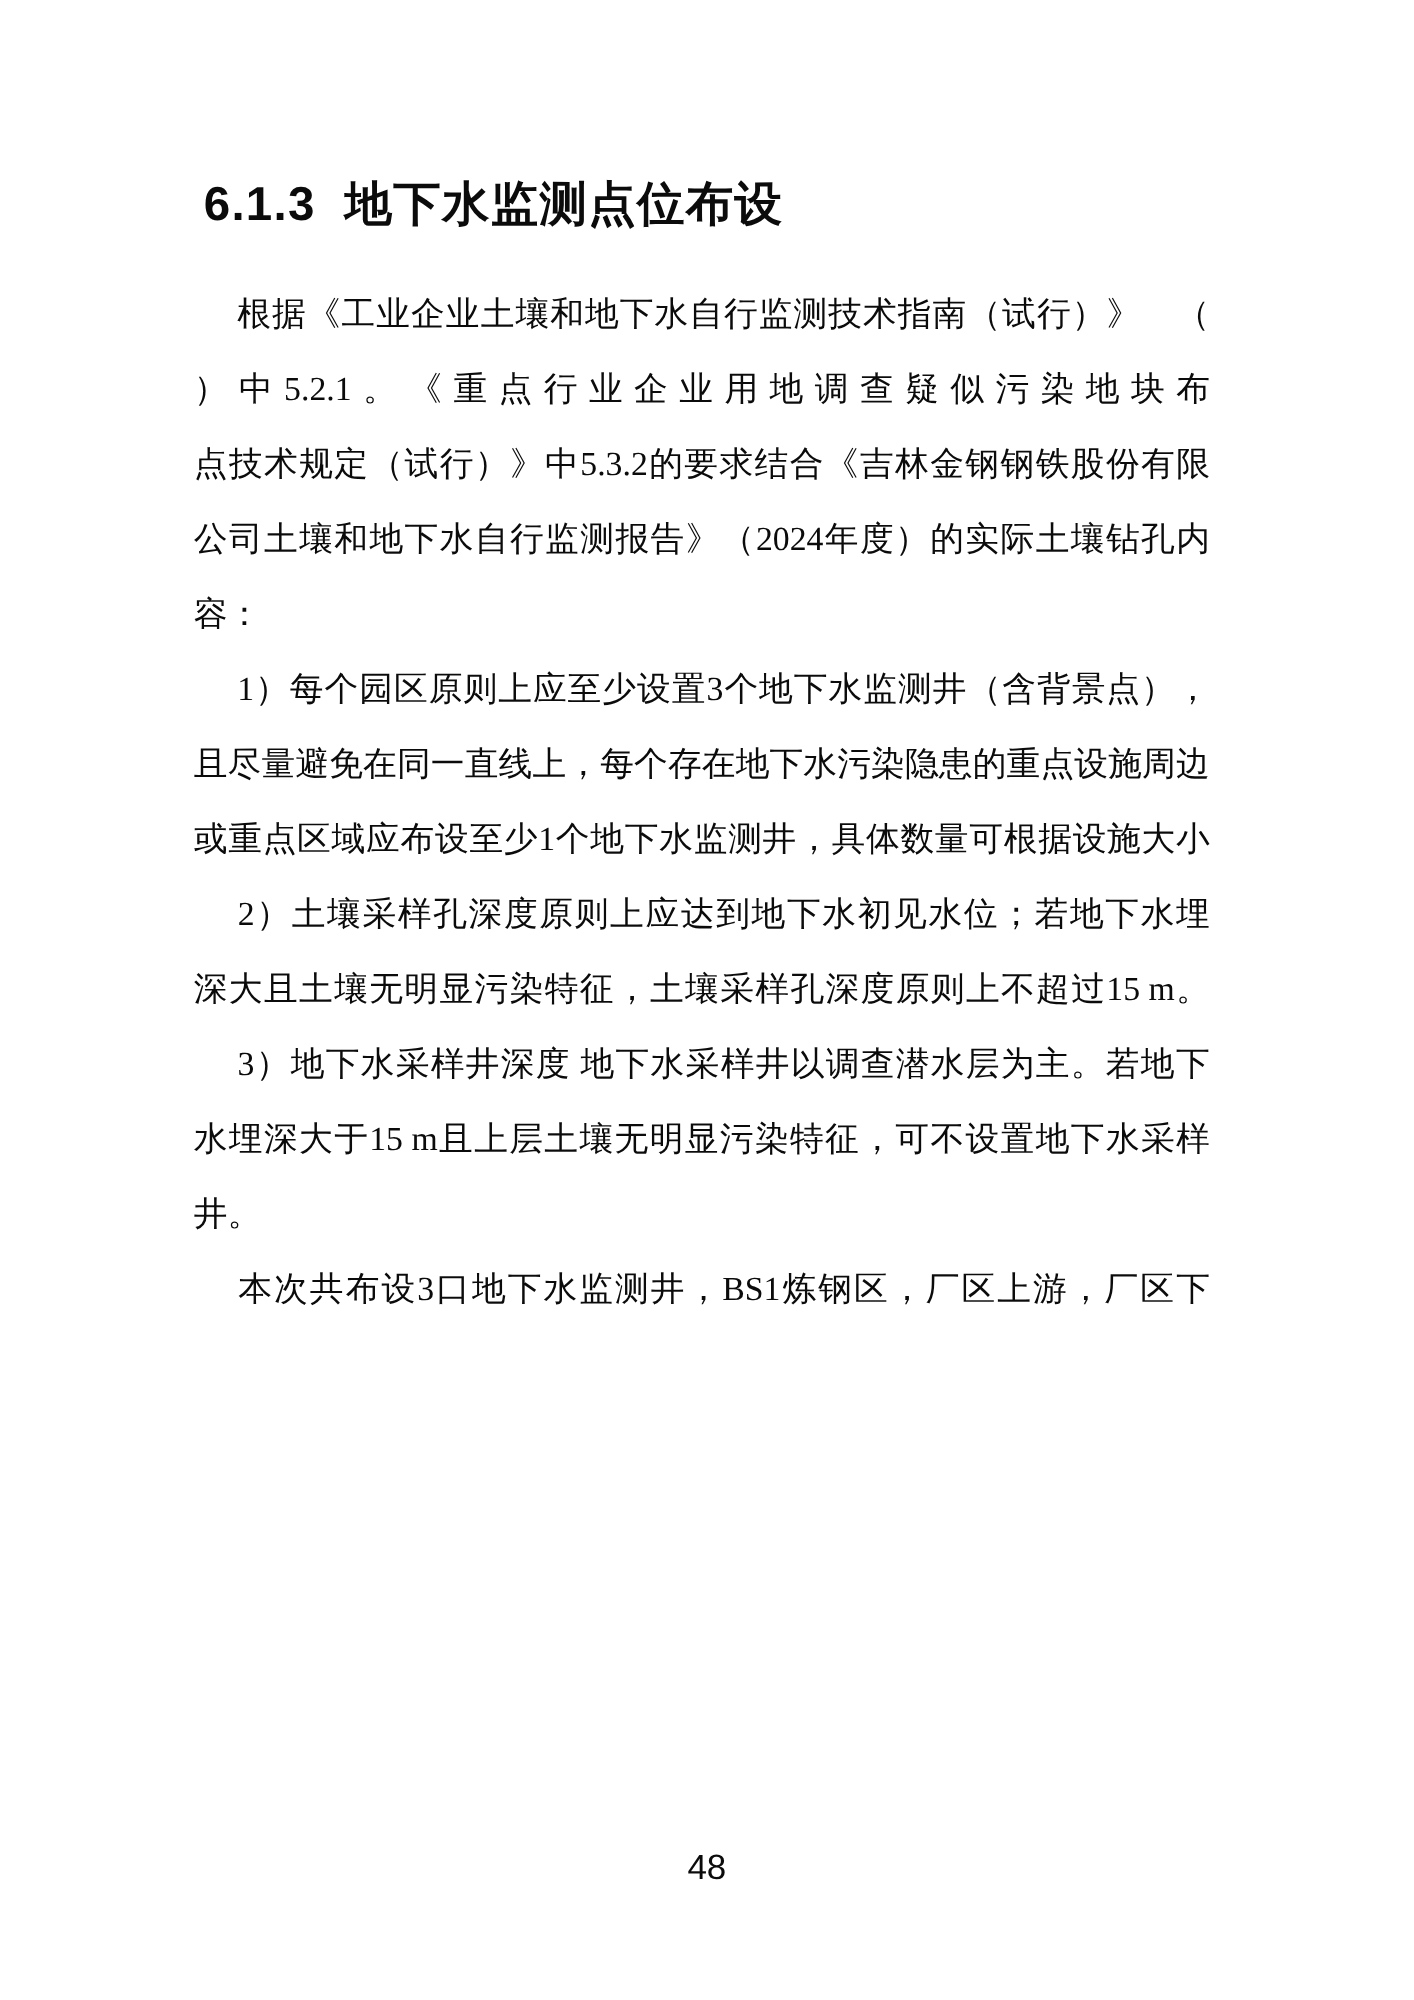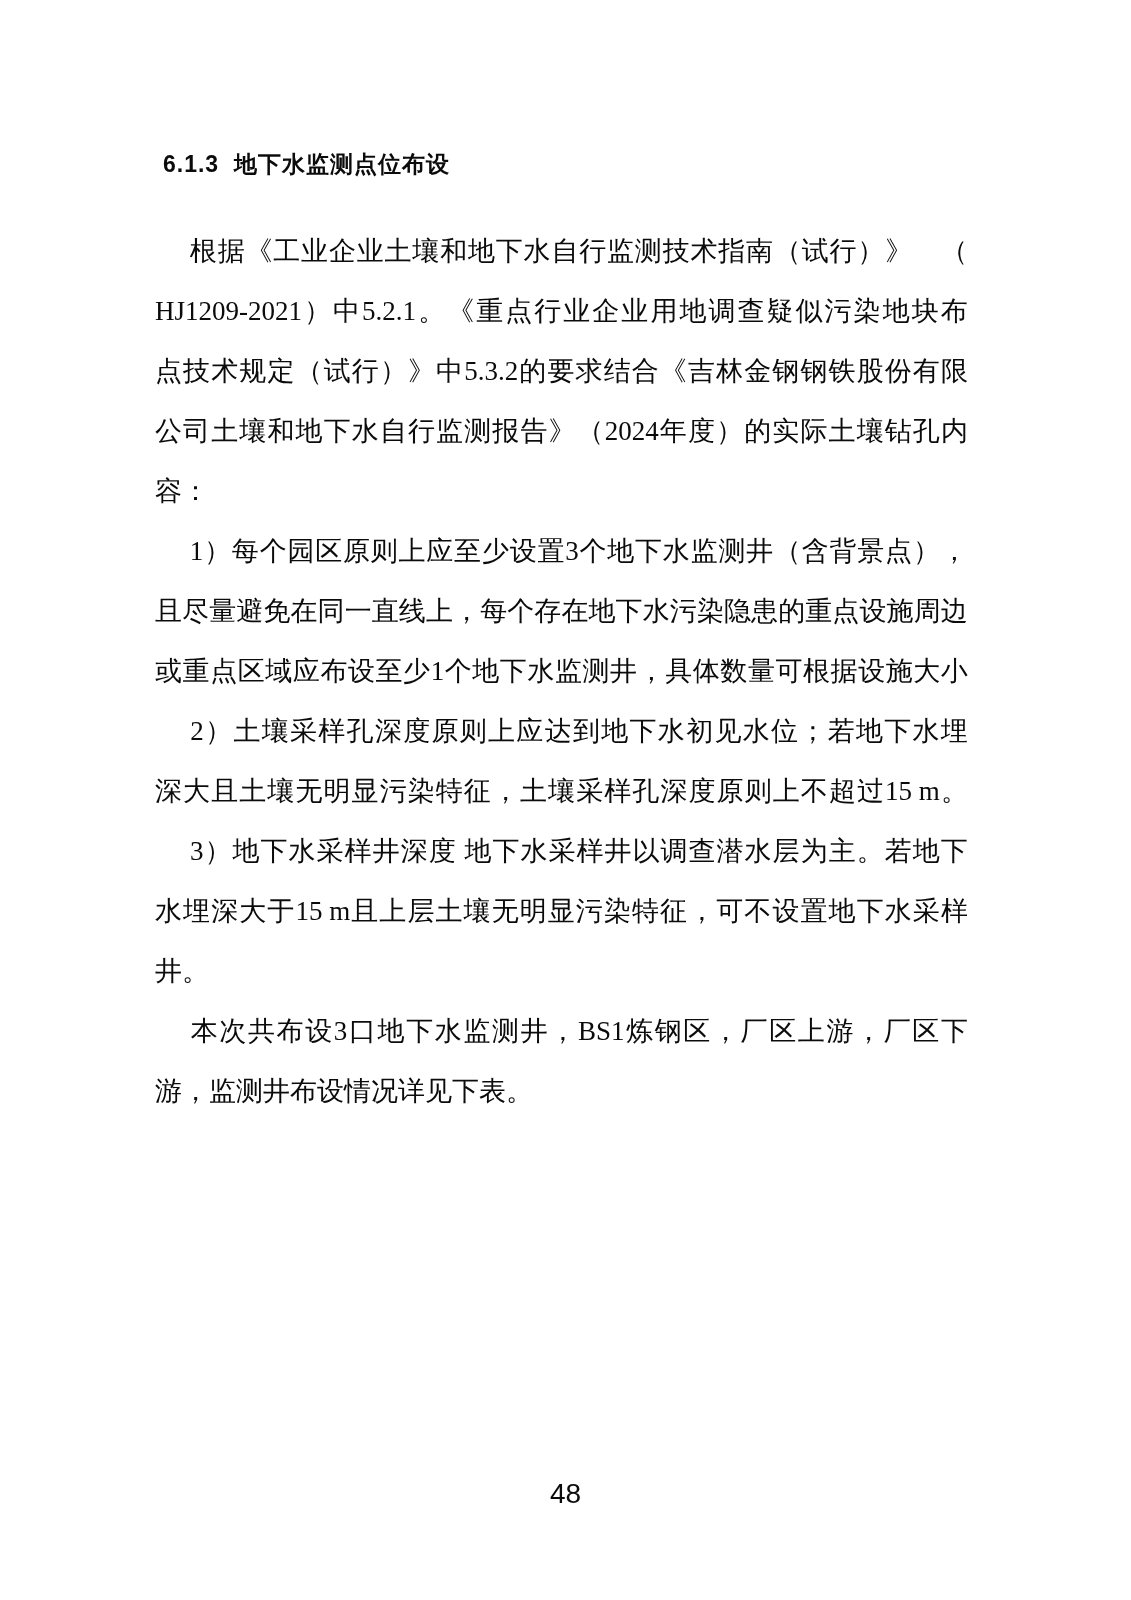--- a/index.html
+++ b/index.html
@@ -15,21 +15,21 @@
     overflow: hidden;
     font-family: "Liberation Serif", serif;
     color: #0b0b0b;
   }
   .heading {
     position: absolute;
     left: 163px;
     top: 146px;
     font-family: "Liberation Sans", sans-serif;
     font-weight: 700;
-    font-size: 23px;
+    font-size: 38px;
     line-height: 36px;
     letter-spacing: 1px;
     white-space: pre;
   }
   .bodytext {
     position: absolute;
     left: 155px;
     top: 221px;
     width: 813px;
   }
@@ -66,30 +66,29 @@
   }
 </style>
 </head>
 <body>
 
 <div class="page">
   <div class="heading">6.1.3  地下水监测点位布设</div>
 
   <div class="bodytext">
       <div class="line jf ind"><span class="isp"></span><span>根</span><span>据</span><span>《</span><span>工</span><span>业</span><span>企</span><span>业</span><span>土</span><span>壤</span><span>和</span><span>地</span><span>下</span><span>水</span><span>自</span><span>行</span><span>监</span><span>测</span><span>技</span><span>术</span><span>指</span><span>南</span><span>（</span><span>试</span><span>行</span><span>）</span><span>》</span><span>　</span><span>（</span></div>
-      <div class="line jf"><span>HJ1209-2021</span><span>）</span><span>中</span><span>5.2.1</span><span>。</span><span>《</span><span>重</span><span>点</span><span>行</span><span>业</span><span>企</span><span>业</span><span>用</span><span>地</span><span>调</span><span>查</span><span>疑</span><span>似</span><span>污</span><span>染</span><span>地</span><span>块</span><span>布</span></div>
+      <div class="line jf"><span>）</span><span>中</span><span>5.2.1</span><span>。</span><span>《</span><span>重</span><span>点</span><span>行</span><span>业</span><span>企</span><span>业</span><span>用</span><span>地</span><span>调</span><span>查</span><span>疑</span><span>似</span><span>污</span><span>染</span><span>地</span><span>块</span><span>布</span></div>
       <div class="line jf"><span>点</span><span>技</span><span>术</span><span>规</span><span>定</span><span>（</span><span>试</span><span>行</span><span>）</span><span>》</span><span>中</span><span>5.3.2</span><span>的</span><span>要</span><span>求</span><span>结</span><span>合</span><span>《</span><span>吉</span><span>林</span><span>金</span><span>钢</span><span>钢</span><span>铁</span><span>股</span><span>份</span><span>有</span><span>限</span></div>
       <div class="line jf"><span>公</span><span>司</span><span>土</span><span>壤</span><span>和</span><span>地</span><span>下</span><span>水</span><span>自</span><span>行</span><span>监</span><span>测</span><span>报</span><span>告</span><span>》</span><span>（</span><span>2024</span><span>年</span><span>度</span><span>）</span><span>的</span><span>实</span><span>际</span><span>土</span><span>壤</span><span>钻</span><span>孔</span><span>内</span></div>
       <div class="line">容：</div>
       <div class="line jf ind"><span class="isp"></span><span>1</span><span>）</span><span>每</span><span>个</span><span>园</span><span>区</span><span>原</span><span>则</span><span>上</span><span>应</span><span>至</span><span>少</span><span>设</span><span>置</span><span>3</span><span>个</span><span>地</span><span>下</span><span>水</span><span>监</span><span>测</span><span>井</span><span>（</span><span>含</span><span>背</span><span>景</span><span>点</span><span>）</span><span>，</span></div>
       <div class="line jf"><span>且</span><span>尽</span><span>量</span><span>避</span><span>免</span><span>在</span><span>同</span><span>一</span><span>直</span><span>线</span><span>上</span><span>，</span><span>每</span><span>个</span><span>存</span><span>在</span><span>地</span><span>下</span><span>水</span><span>污</span><span>染</span><span>隐</span><span>患</span><span>的</span><span>重</span><span>点</span><span>设</span><span>施</span><span>周</span><span>边</span></div>
       <div class="line jf"><span>或</span><span>重</span><span>点</span><span>区</span><span>域</span><span>应</span><span>布</span><span>设</span><span>至</span><span>少</span><span>1</span><span>个</span><span>地</span><span>下</span><span>水</span><span>监</span><span>测</span><span>井</span><span>，</span><span>具</span><span>体</span><span>数</span><span>量</span><span>可</span><span>根</span><span>据</span><span>设</span><span>施</span><span>大</span><span>小</span></div>
       <div class="line jf ind"><span class="isp"></span><span>2</span><span>）</span><span>土</span><span>壤</span><span>采</span><span>样</span><span>孔</span><span>深</span><span>度</span><span>原</span><span>则</span><span>上</span><span>应</span><span>达</span><span>到</span><span>地</span><span>下</span><span>水</span><span>初</span><span>见</span><span>水</span><span>位</span><span>；</span><span>若</span><span>地</span><span>下</span><span>水</span><span>埋</span></div>
       <div class="line jf"><span>深</span><span>大</span><span>且</span><span>土</span><span>壤</span><span>无</span><span>明</span><span>显</span><span>污</span><span>染</span><span>特</span><span>征</span><span>，</span><span>土</span><span>壤</span><span>采</span><span>样</span><span>孔</span><span>深</span><span>度</span><span>原</span><span>则</span><span>上</span><span>不</span><span>超</span><span>过</span><span>15 m</span><span>。</span></div>
       <div class="line jf ind"><span class="isp"></span><span>3</span><span>）</span><span>地</span><span>下</span><span>水</span><span>采</span><span>样</span><span>井</span><span>深</span><span>度</span><span> </span><span>地</span><span>下</span><span>水</span><span>采</span><span>样</span><span>井</span><span>以</span><span>调</span><span>查</span><span>潜</span><span>水</span><span>层</span><span>为</span><span>主</span><span>。</span><span>若</span><span>地</span><span>下</span></div>
       <div class="line jf"><span>水</span><span>埋</span><span>深</span><span>大</span><span>于</span><span>15 m</span><span>且</span><span>上</span><span>层</span><span>土</span><span>壤</span><span>无</span><span>明</span><span>显</span><span>污</span><span>染</span><span>特</span><span>征</span><span>，</span><span>可</span><span>不</span><span>设</span><span>置</span><span>地</span><span>下</span><span>水</span><span>采</span><span>样</span></div>
       <div class="line">井。</div>
       <div class="line jf ind"><span class="isp"></span><span>本</span><span>次</span><span>共</span><span>布</span><span>设</span><span>3</span><span>口</span><span>地</span><span>下</span><span>水</span><span>监</span><span>测</span><span>井</span><span>，</span><span>BS1</span><span>炼</span><span>钢</span><span>区</span><span>，</span><span>厂</span><span>区</span><span>上</span><span>游</span><span>，</span><span>厂</span><span>区</span><span>下</span></div>
-      <div class="line">游，监测井布设情况详见下表。</div>
     </div>
 
   <div class="pagenum">48</div>
 </div>
 
 </body></html>

